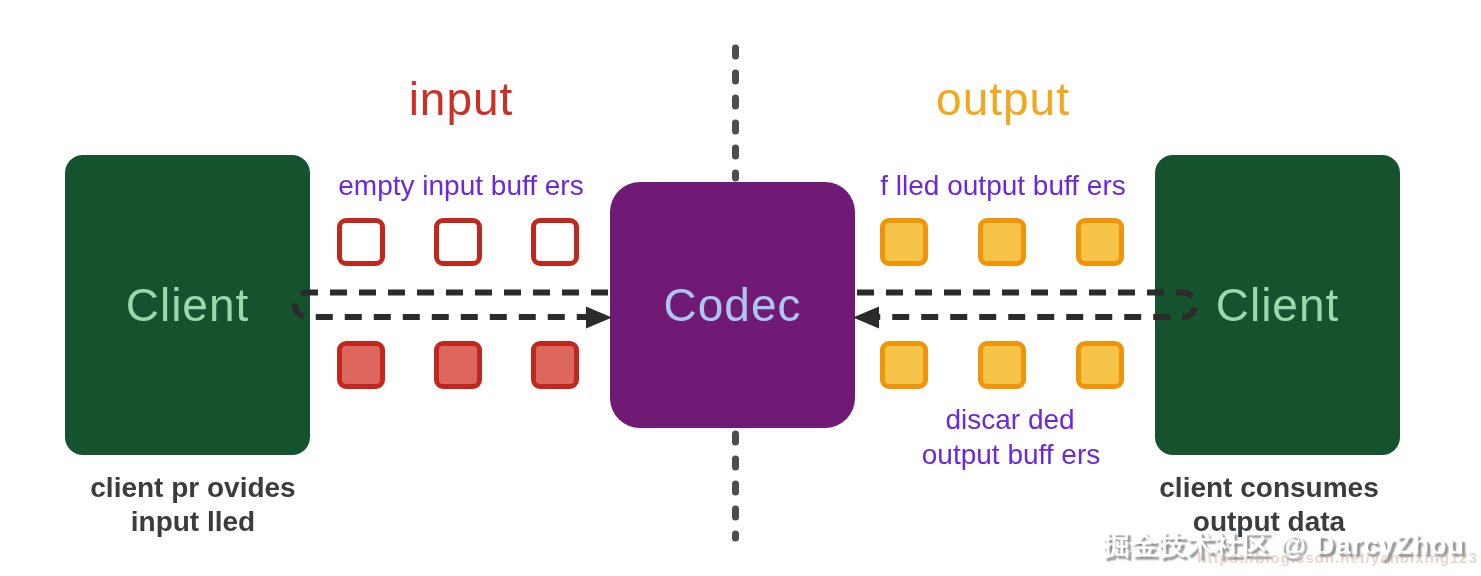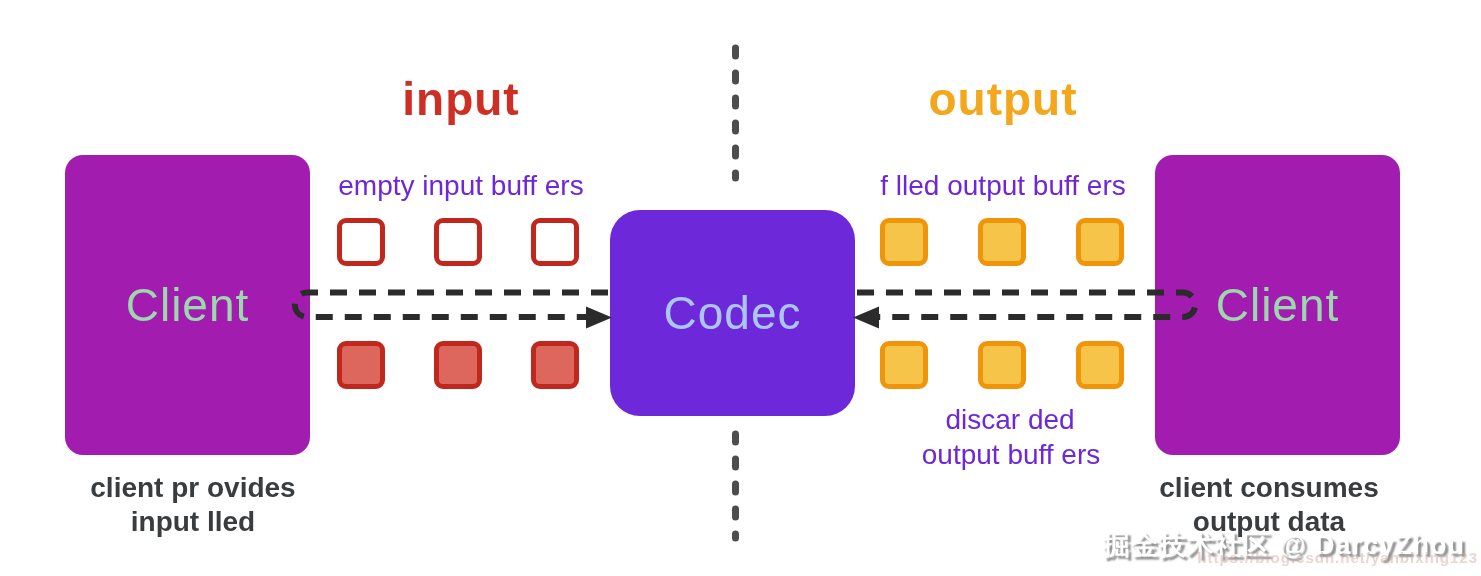--- a/index.html
+++ b/index.html
@@ -2,34 +2,34 @@
 <html><head>
 <meta charset="utf-8">
 <style>
   html,body{margin:0;padding:0;background:#fff;}
   #canvas{
     position:relative;width:1481px;height:576px;background:#ffffff;
     font-family:"Liberation Sans", sans-serif;overflow:hidden;
   }
   
   .client-box{
-    position:absolute;width:245px;height:300px;background:#a21caf;border-radius:18px;
+    position:absolute;width:245px;height:300px;background:#14532d;border-radius:18px;
     display:flex;align-items:center;justify-content:center;
   }
   #client-left{left:65px;top:155px;}
   #client-right{left:1155px;top:155px;}
   .client-label{color:#9bd8ab;font-size:46px;font-weight:300;letter-spacing:1px;}
   #codec-box{
-    position:absolute;left:610px;top:182px;width:245px;height:206px;background:#6d28d9;
-    border-radius:30px;display:flex;align-items:center;justify-content:center;z-index:2;margin-top:28px;
+    position:absolute;left:610px;top:182px;width:245px;height:246px;background:#701a75;
+    border-radius:30px;display:flex;align-items:center;justify-content:center;z-index:2;
   }
   .codec-label{color:#abc6f3;font-size:46px;font-weight:300;letter-spacing:1px;}
 
   
-  .section-title{position:absolute;width:400px;text-align:center;font-size:46px;font-weight:700;letter-spacing:1px;top:72px;}
+  .section-title{position:absolute;width:400px;text-align:center;font-size:46px;font-weight:400;letter-spacing:1px;top:72px;}
   #input-title{left:261px;color:#cf2e24;}
   #output-title{left:803px;color:#f2a71c;}
 
   
   .small-label{position:absolute;width:400px;text-align:center;font-size:28px;color:#6d28d9;white-space:nowrap;}
 
   
   .square-row{position:absolute;display:flex;}
   .square{width:38px;height:38px;border:5px solid;border-radius:9px;}
   #empty-input-row{left:337px;top:218px;gap:49px;}

